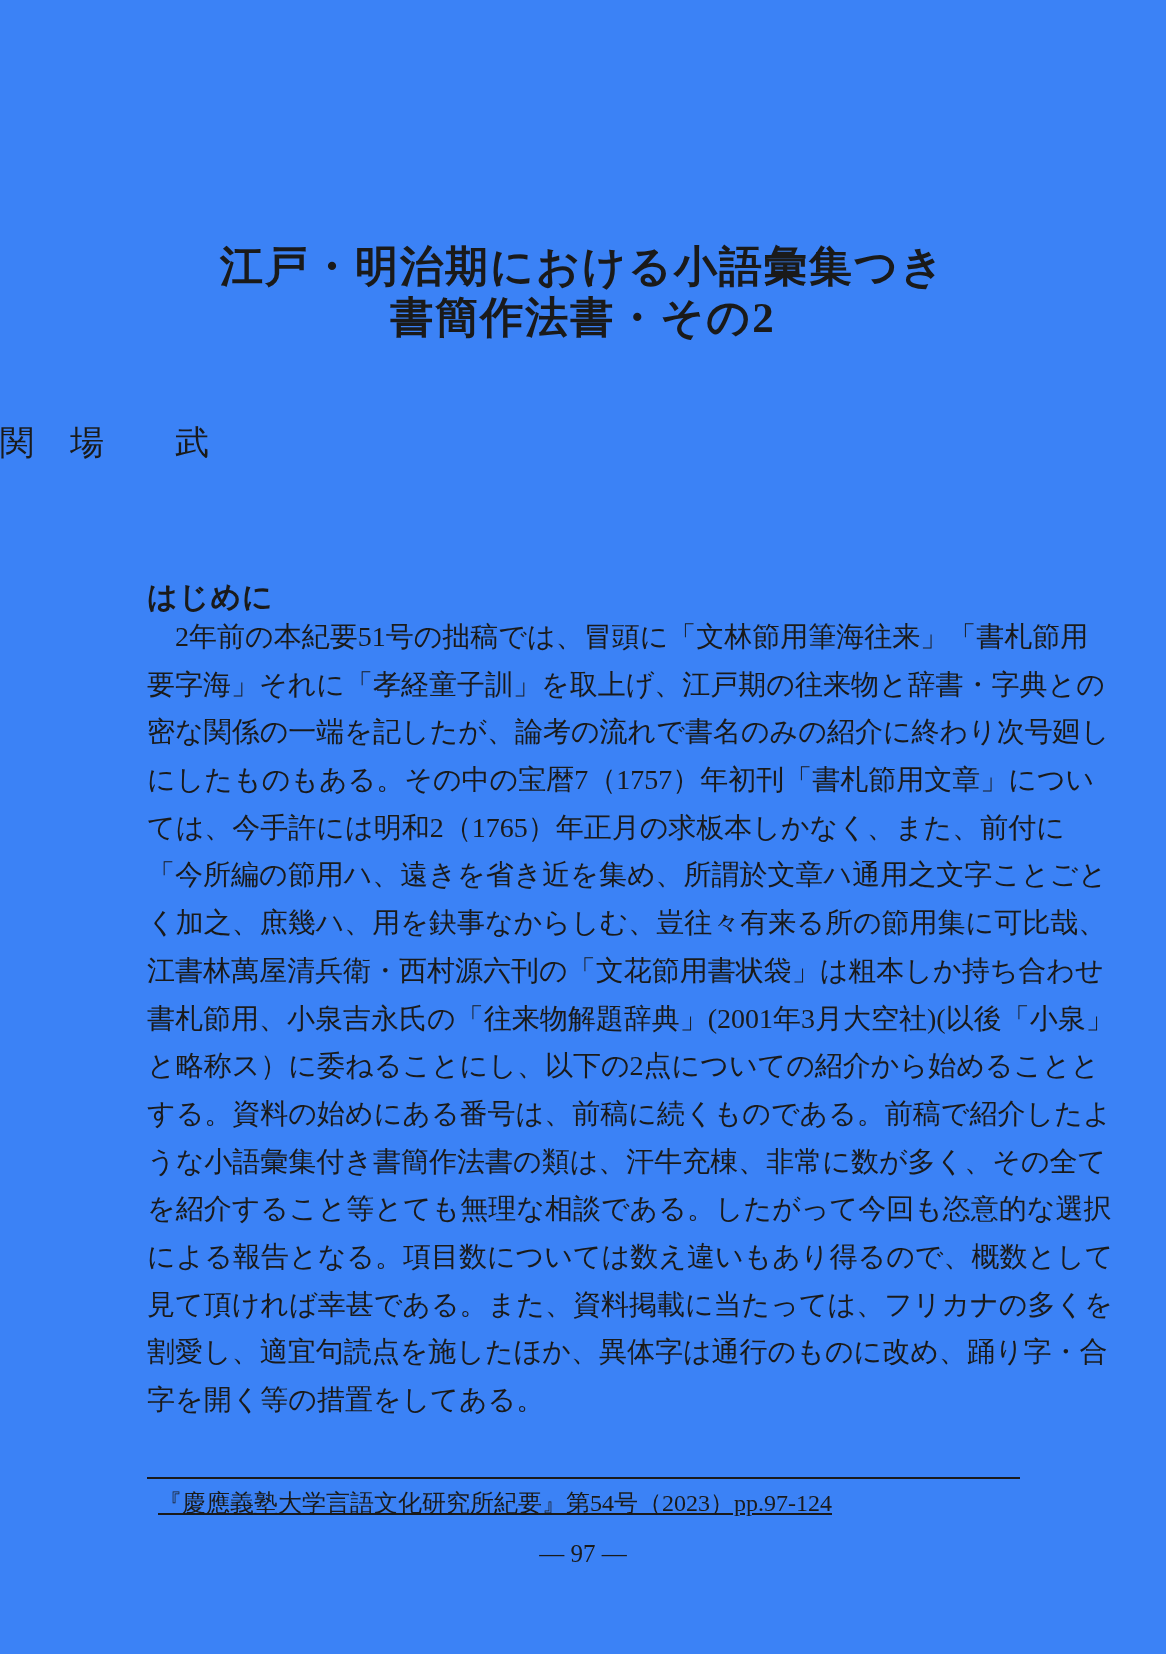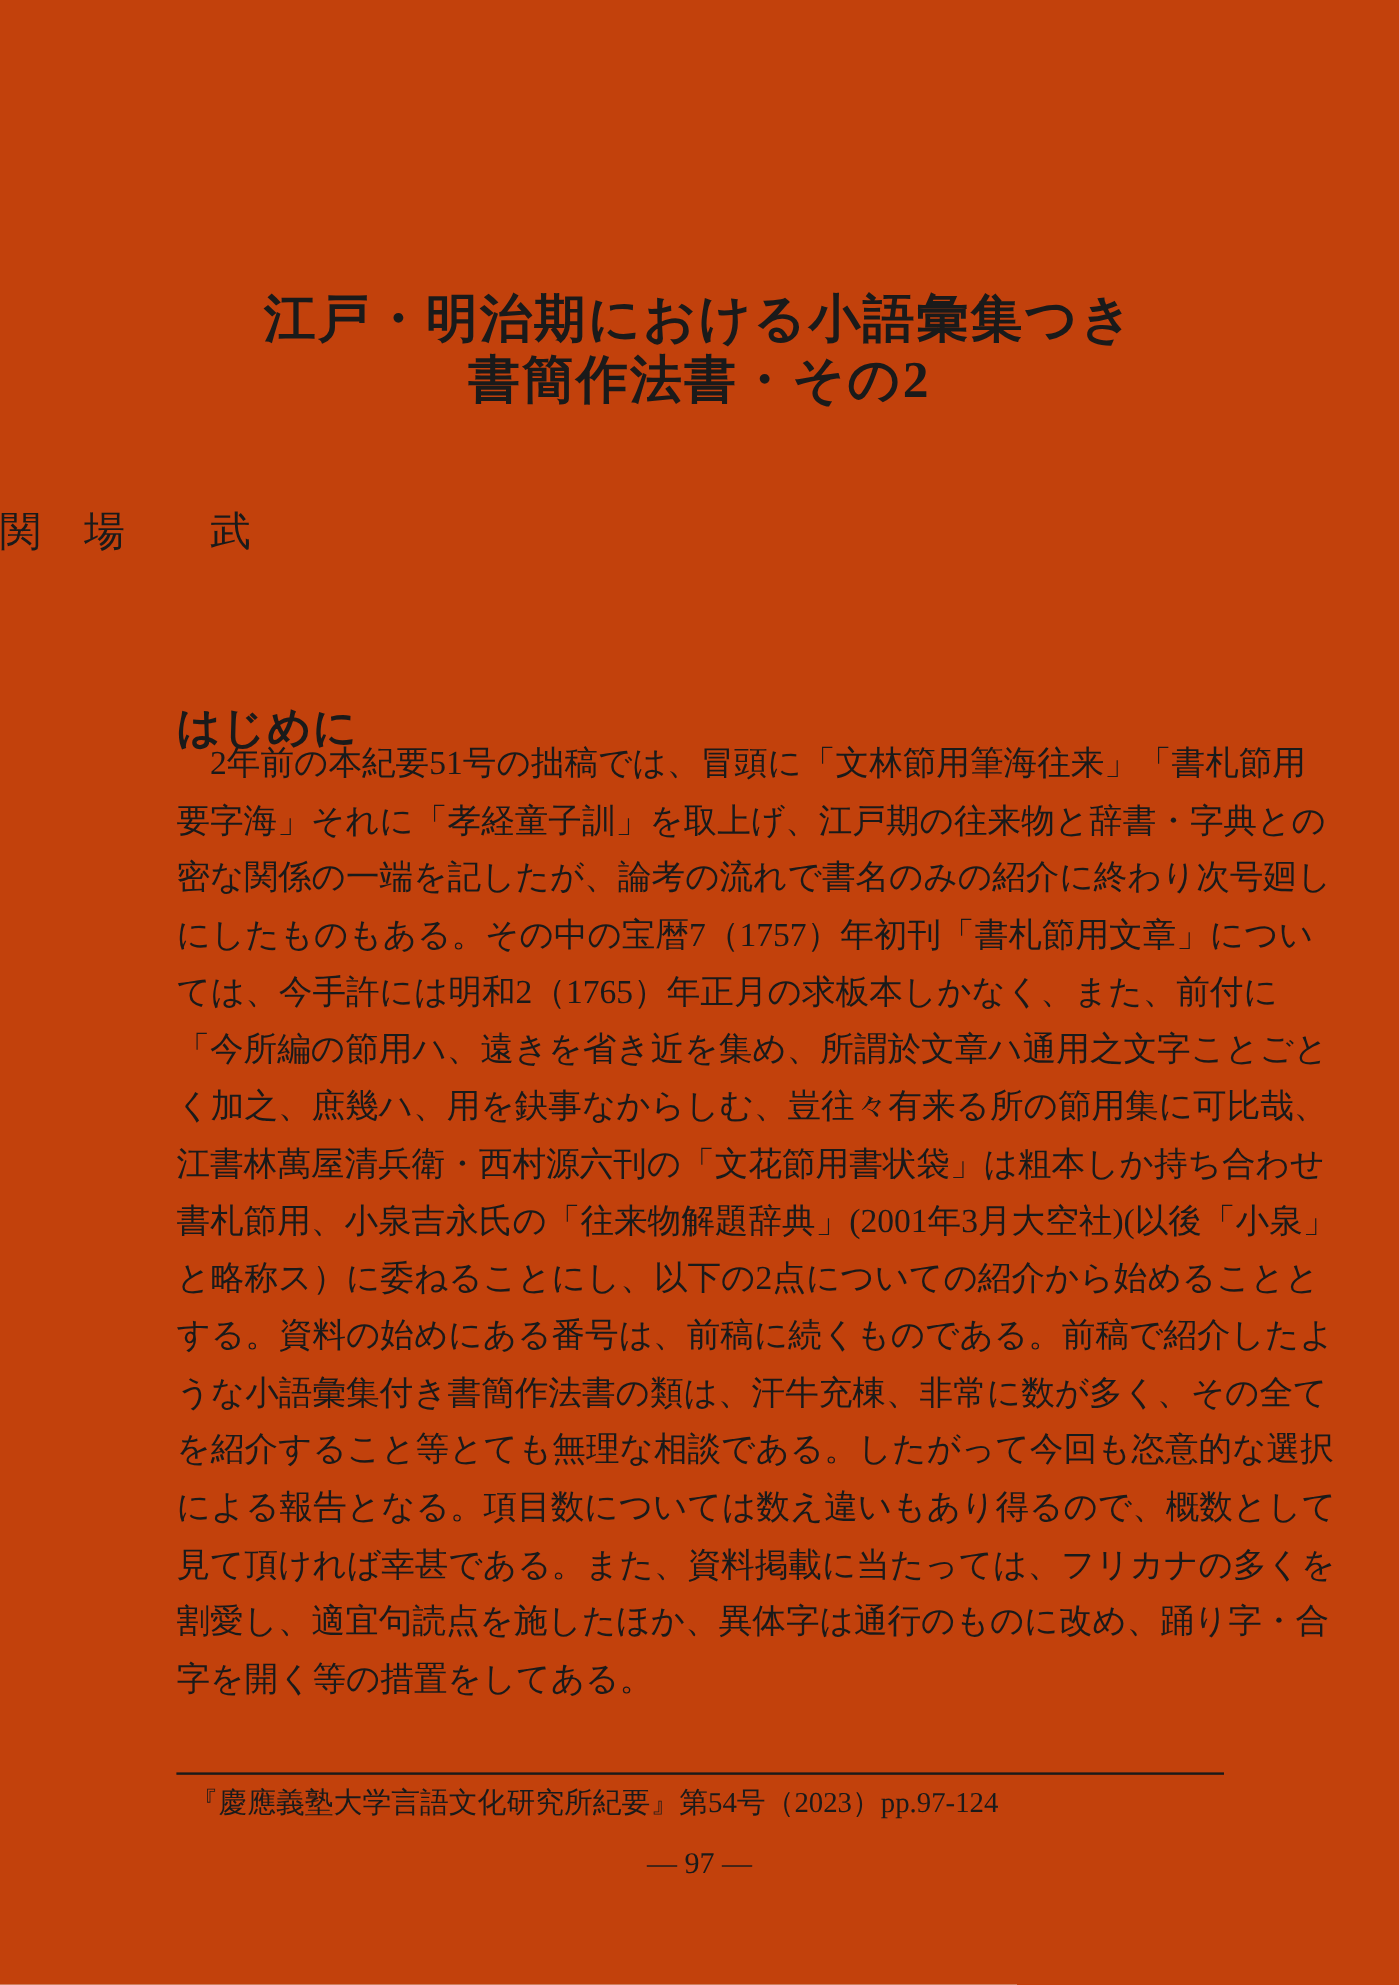--- a/index.html
+++ b/index.html
@@ -1,21 +1,21 @@
 <!DOCTYPE html>
 <html lang="ja"><head>
 <meta charset="utf-8">
 <style>
   html, body { margin: 0; padding: 0; background: #e8e8e8; }
   .page {
     position: relative;
     width: 1166px;
     height: 1654px;
     margin: 0 auto;
-    background: #c2410c;
+    background: #3b82f6;
     color: #1a1a1a;
     font-family: "Liberation Serif", serif;
     overflow: hidden;
   }
   .title {
     position: absolute;
     top: 212px;
     left: 0;
     width: 100%;
     text-align: center;
@@ -30,21 +30,21 @@
     left: 0;
     width: 985px;
     text-align: left;
     font-size: 34px;
     letter-spacing: 1px;
   }
   .section-heading {
     position: absolute;
     top: 552px;
     left: 147px;
-    font-size: 36px;
+    font-size: 30px;
     font-weight: bold;
     font-family: Liberation Sans, sans-serif;
     letter-spacing: 1px;
   }
   .body-text {
     position: absolute;
     top: 613px;
     left: 147px;
     width: 875px;
     font-size: 28px;
@@ -66,20 +66,21 @@
     width: 873px;
     height: 0;
     border-top: 2px solid #1a1a1a;
   }
   .footnote {
     position: absolute;
     top: 1486px;
     left: 158px;
     font-size: 24px;
     line-height: 34px;
+    text-decoration: underline;
   }
   .page-number {
     position: absolute;
     top: 1540px;
     left: 0;
     width: 100%;
     text-align: center;
     font-size: 25px;
   }
 </style>

